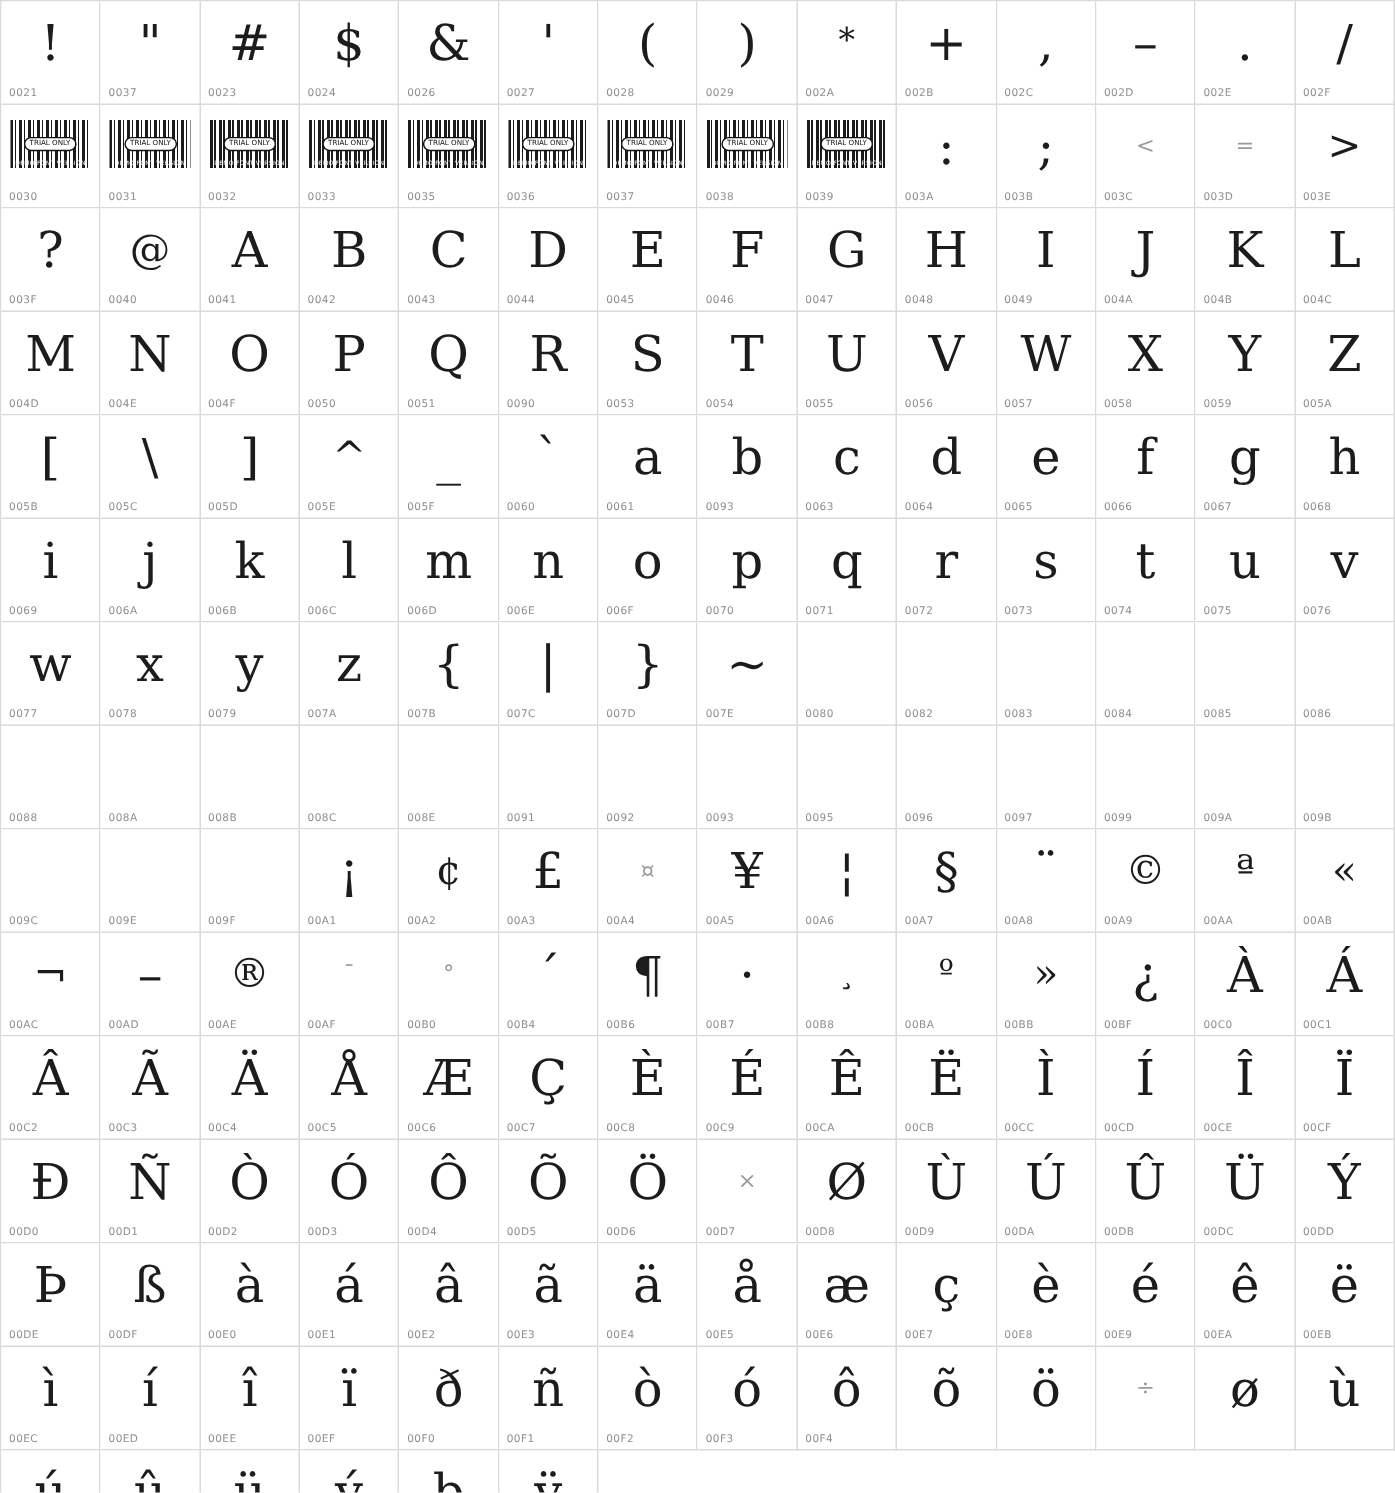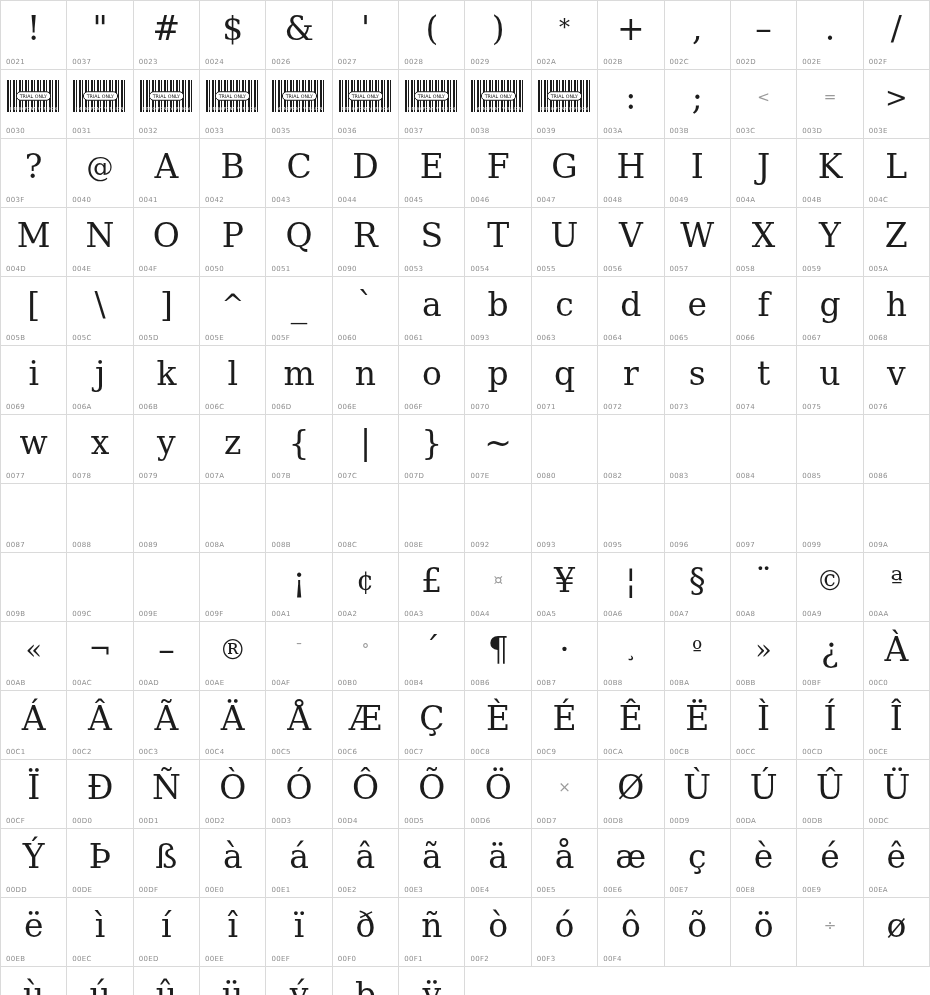--- a/index.html
+++ b/index.html
@@ -517,39 +517,36 @@
     <div class="cell">
       <div class="code">0084</div>
     </div>
     <div class="cell">
       <div class="code">0085</div>
     </div>
     <div class="cell">
       <div class="code">0086</div>
     </div>
     <div class="cell">
-      <div class="code">0087</div>
-    </div>
-    <div class="cell">
       <div class="code">0088</div>
     </div>
     <div class="cell">
-      <div class="code">0089</div>
-    </div>
-    <div class="cell">
       <div class="code">008A</div>
     </div>
     <div class="cell">
       <div class="code">008B</div>
     </div>
     <div class="cell">
       <div class="code">008C</div>
     </div>
     <div class="cell">
       <div class="code">008E</div>
+    </div>
+    <div class="cell">
+      <div class="code">0091</div>
     </div>
     <div class="cell">
       <div class="code">0092</div>
     </div>
     <div class="cell">
       <div class="code">0093</div>
     </div>
     <div class="cell">
       <div class="code">0095</div>
     </div>

